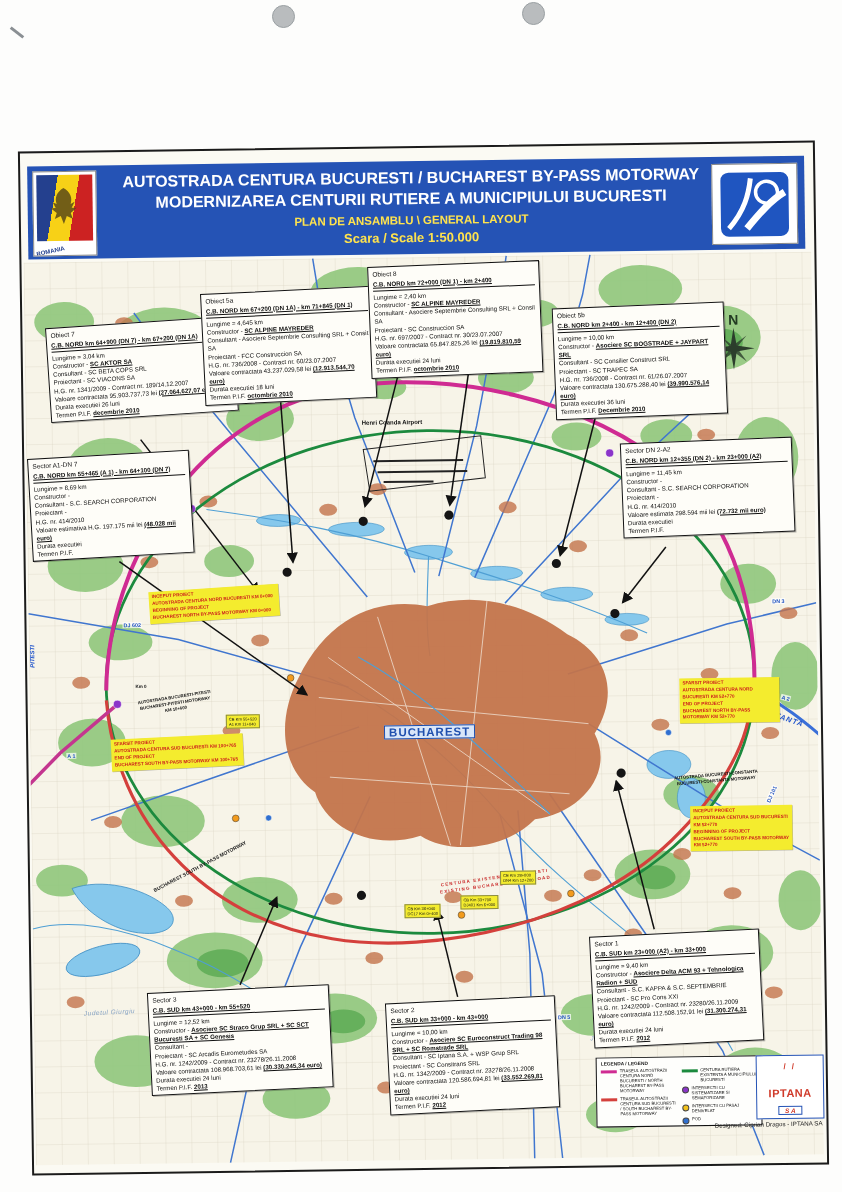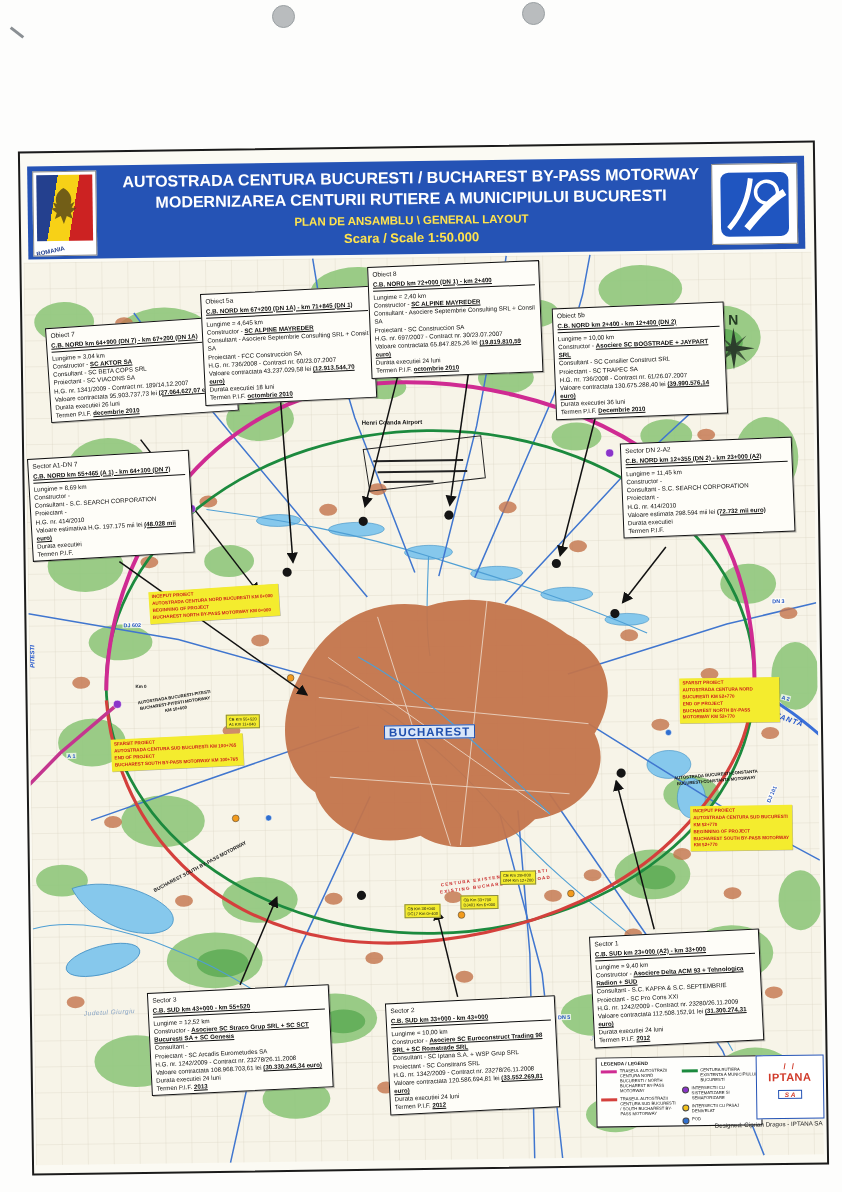--- a/index.html
+++ b/index.html
@@ -40,21 +40,21 @@
   
   #legend{position:absolute;left:563px;top:912px;width:156px;height:62px;background:#fefefc;border:1.4px solid #111;padding:3px 4px;font-size:4.2px;color:#151515;}
   #legend .lt{font-weight:bold;font-size:4.8px;margin-bottom:2px;}
   #legend .cols{display:flex;gap:5px;}
   #legend .col{flex:1;}
   .litem{display:flex;align-items:flex-start;gap:3px;margin-bottom:3px;}
   .sw{width:16px;height:3px;margin-top:2px;flex:none;}
   .dot{width:5px;height:5px;border-radius:50%;flex:none;margin-top:1px;border:0.5px solid #444;}
   
   #iptana{position:absolute;left:723px;top:912px;width:66px;height:56px;background:#fff;border:1.4px solid #2553b5;text-align:center;padding-top:6px;}
-  #iptana .big{color:#d03a2a;font-weight:bold;font-size:11px;letter-spacing:.5px;}
+  #iptana .big{color:#d03a2a;font-weight:bold;font-size:11px;letter-spacing:.5px;margin-top:16px;}
   #iptana .slash{color:#d03a2a;font-weight:bold;font-size:8px;letter-spacing:2px;}
   #iptana .sa{display:inline-block;margin-top:3px;border:1px solid #2553b5;color:#d03a2a;font-weight:bold;font-style:italic;font-size:6.5px;padding:0 6px;}
   #credits{position:absolute;left:545px;top:978px;width:244px;text-align:right;font-size:6.2px;color:#222;transform:rotate(-0.6deg);}
   
   #compass{position:absolute;left:688px;top:168px;width:46px;height:64px;text-align:center;color:#233a23;}
   #compass .n{font-weight:bold;font-size:14px;}
   .mapsvg{position:absolute;left:2px;top:108px;}
 </style>
 </head>
 <body>

